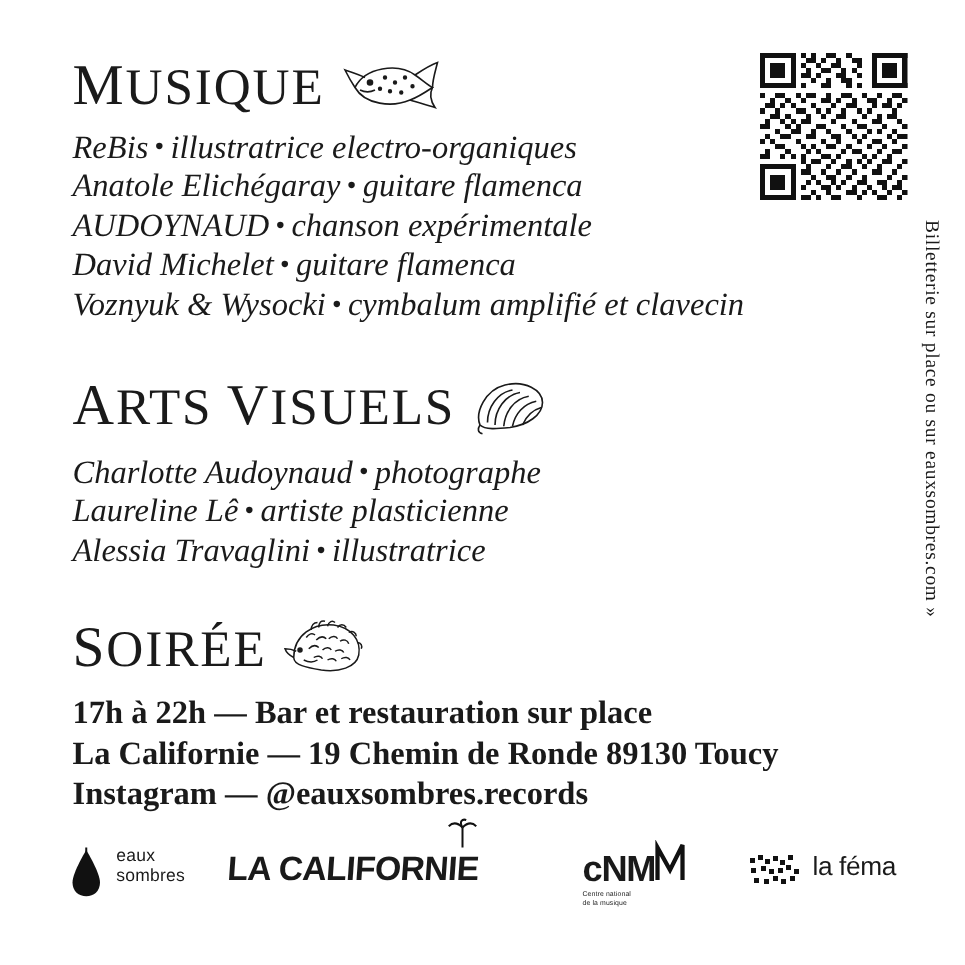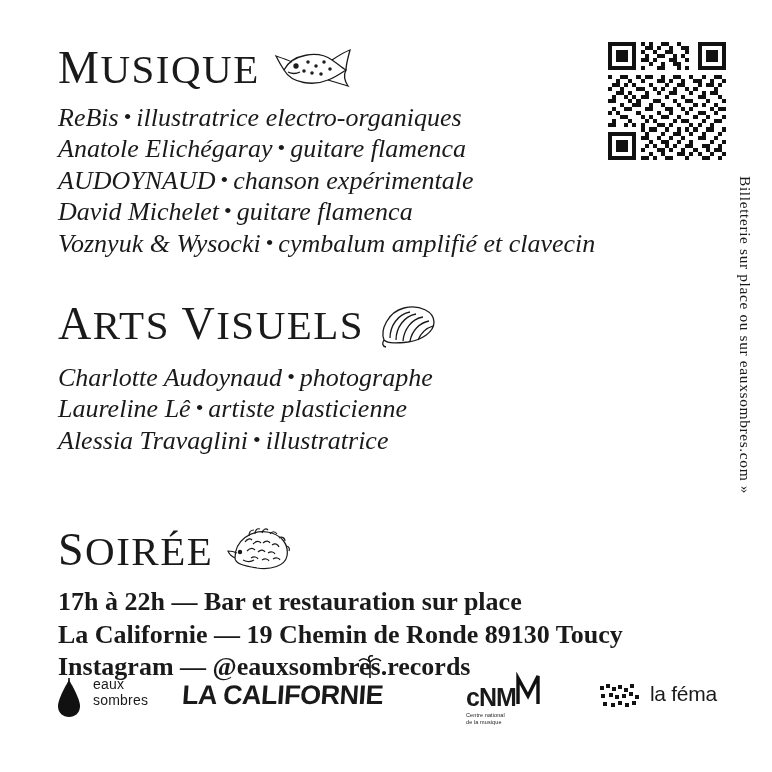--- a/index.html
+++ b/index.html
@@ -137,21 +137,21 @@
     letter-spacing: -0.5px;
     transform: skewX(-4deg);
   }
   .logo-cnm {
     left: 466px;
     top: 0px;
   }
   .logo-cnm .cnm-text {
     font-family: "Liberation Sans", sans-serif;
     font-weight: bold;
-    font-size: 25px;
+    font-size: 29px;
     letter-spacing: -1px;
     line-height: 1;
   }
   .logo-cnm .cnm-sub {
     font-family: "Liberation Sans", sans-serif;
     font-size: 5.5px;
     line-height: 1.25;
     letter-spacing: 0.1px;
     margin-top: 2px;
   }
@@ -450,21 +450,21 @@
       </div>
       <div class="entry">
         <span class="name">Laureline Lê</span><span class="dot">•</span><span class="role">artiste plasticienne</span>
       </div>
       <div class="entry">
         <span class="name">Alessia Travaglini</span><span class="dot">•</span><span class="role">illustratrice</span>
       </div>
     </div>
   </div>
 
-  <div class="section" style="top:492px;margin-top:32px;">
+  <div class="section" style="top:492px;">
     <div class="heading">
       <div class="heading-text">
         <span class="cap">S</span><span class="sc">OIRÉE</span>
       </div>
       <span class="heading-icon">
         <svg width="68" height="52" viewBox="0 0 68 52" fill="none" stroke="#1a1a1a" stroke-width="1.2">
           <path d="M8 34 C8 16, 24 6, 40 8 C54 10, 62 20, 60 32 C58 42, 44 46, 30 44 C18 42, 8 40, 8 34 Z"></path>
           <path d="M8 34 C4 32, 2 30, 1 27 C5 27, 8 28, 10 29"></path>
           <circle cx="13" cy="28" r="1.6" fill="#1a1a1a"></circle>
           <path d="M16 36 C20 38, 24 38, 27 36"></path>

